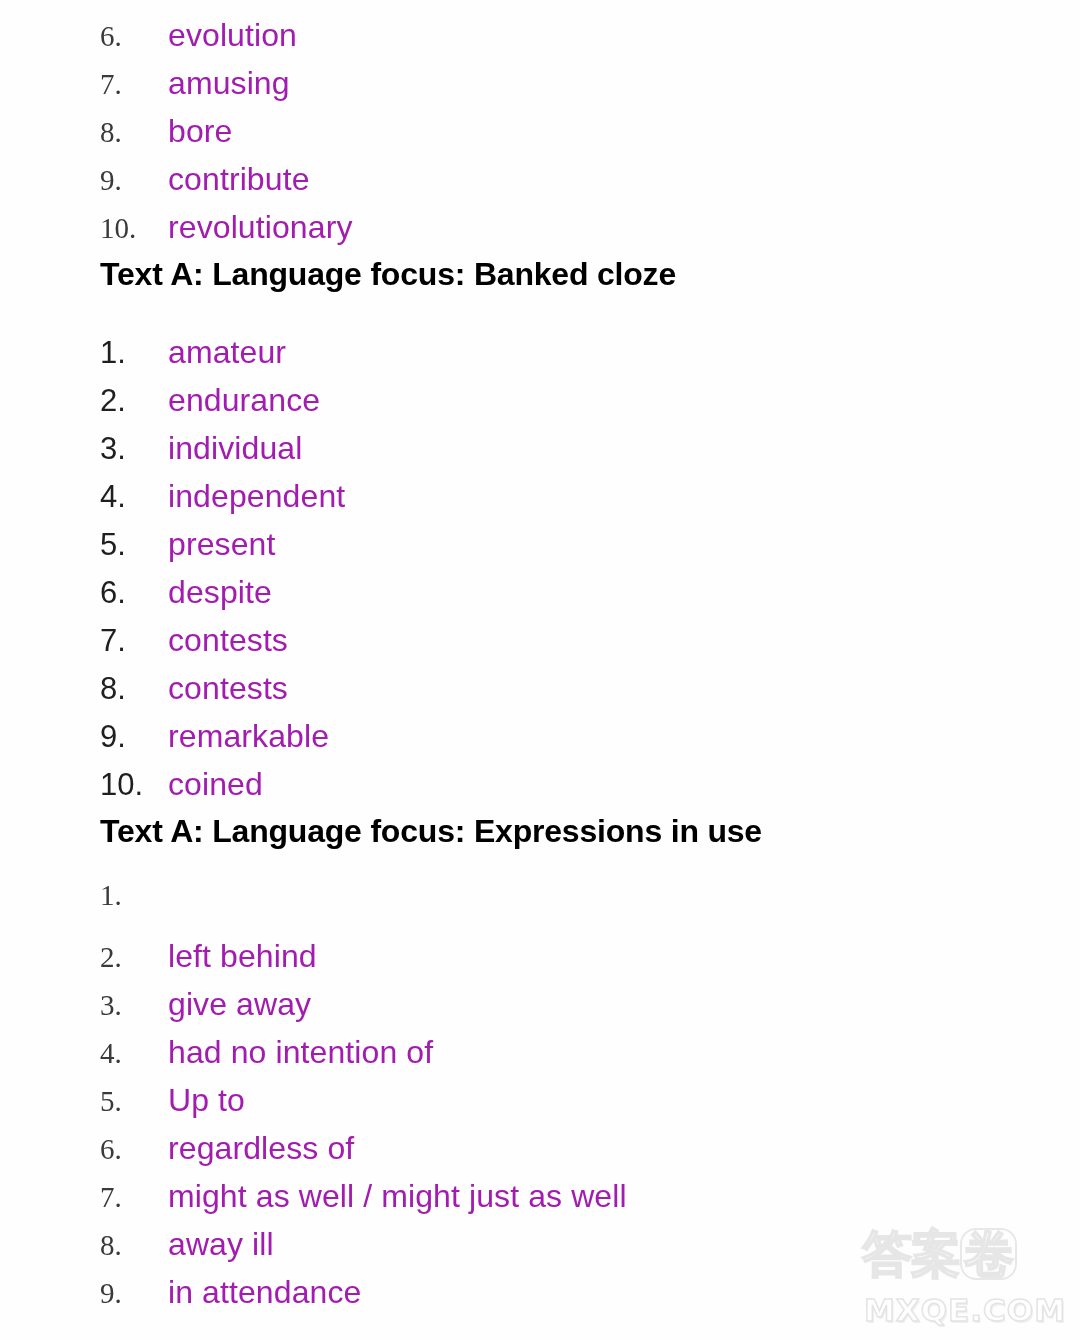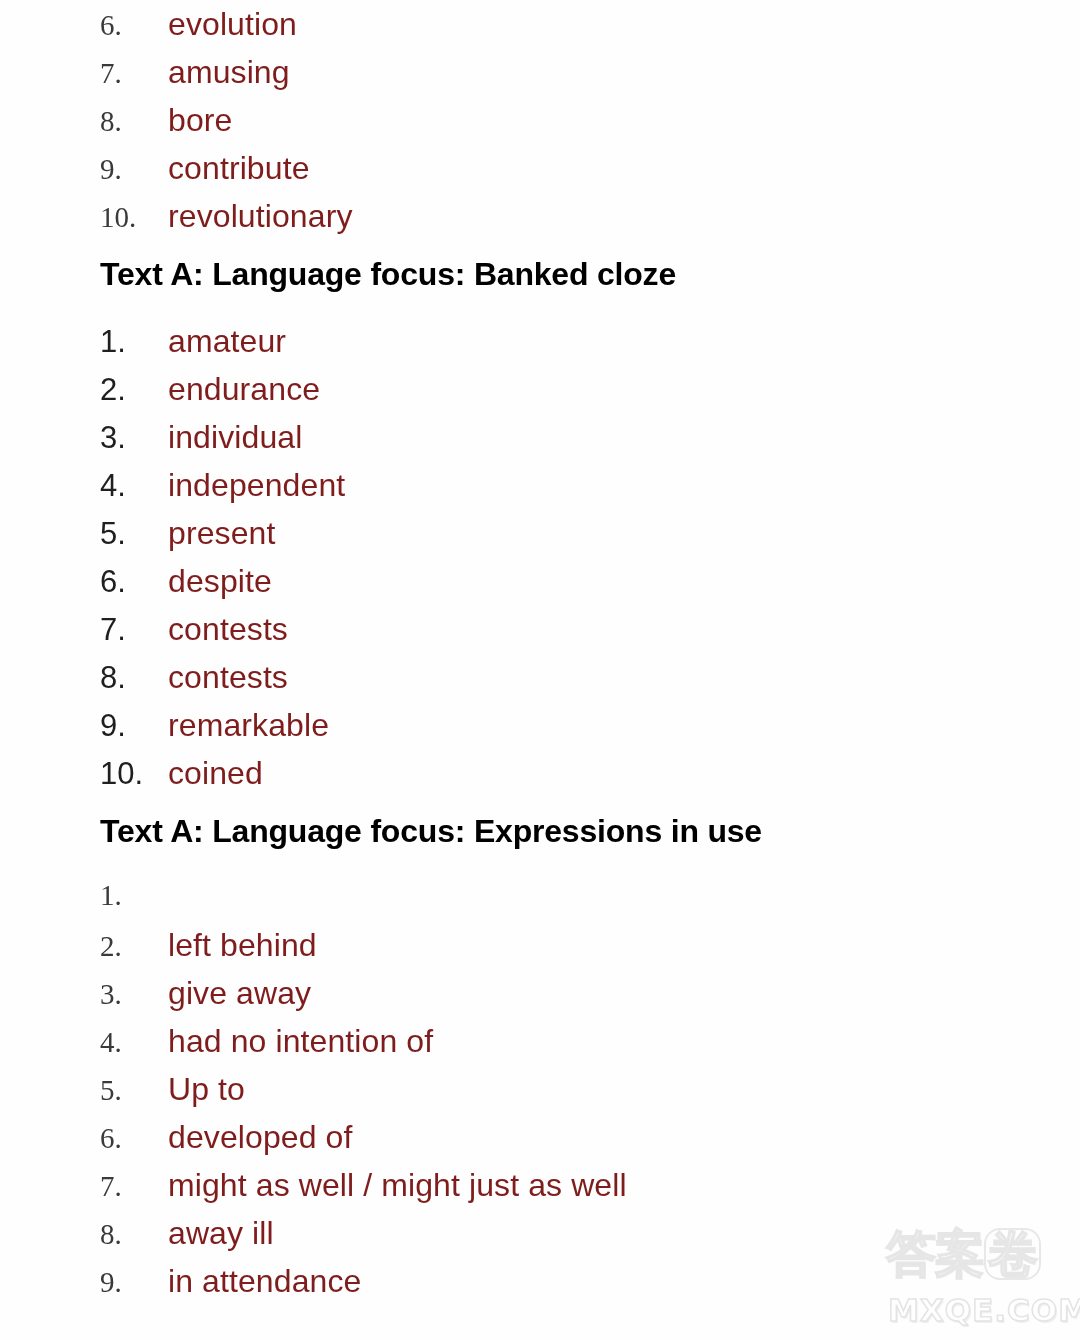--- a/index.html
+++ b/index.html
@@ -57,41 +57,42 @@
     font-family: "Liberation Sans", sans-serif;
     font-size: 31px;
     color: #1f1f1f;
   }
 
   .word {
     font-family: "Liberation Sans", sans-serif;
     font-size: 32px;
     line-height: 1;
     letter-spacing: 0.1px;
-    color: #7f1d1d;
+    color: #a21caf;
+    margin-top: 11px;
   }
 
   
   .heading {
     font-family: "Liberation Sans", sans-serif;
     font-weight: bold;
     font-size: 32px;
     line-height: 1;
     letter-spacing: -0.2px;
     color: #000000;
     height: 48px;
     display: flex;
     align-items: center;
     margin-top: 2px;
   }
 
   
   .watermark {
     position: absolute;
-    right: 0;
+    right: 24px;
     bottom: 6px;
     width: 200px;
     height: 110px;
     pointer-events: none;
     user-select: none;
     text-align: center;
   }
   .wm-cn {
     position: absolute;
     top: 4px;
@@ -214,21 +215,21 @@
       <li class="row">
         <span class="num num-serif">4.</span>
         <span class="word">had no intention of</span>
       </li>
       <li class="row">
         <span class="num num-serif">5.</span>
         <span class="word">Up to</span>
       </li>
       <li class="row">
         <span class="num num-serif">6.</span>
-        <span class="word">developed of</span>
+        <span class="word">regardless of</span>
       </li>
       <li class="row">
         <span class="num num-serif">7.</span>
         <span class="word">might as well / might just as well</span>
       </li>
       <li class="row">
         <span class="num num-serif">8.</span>
         <span class="word">away ill</span>
       </li>
       <li class="row">

